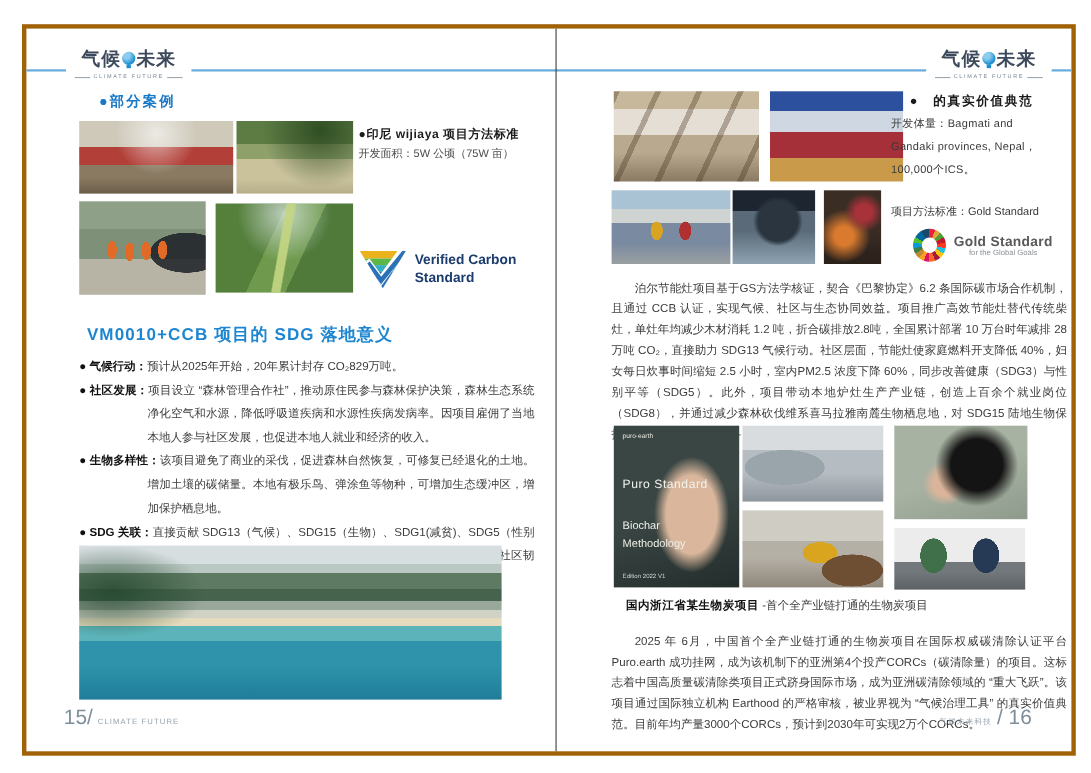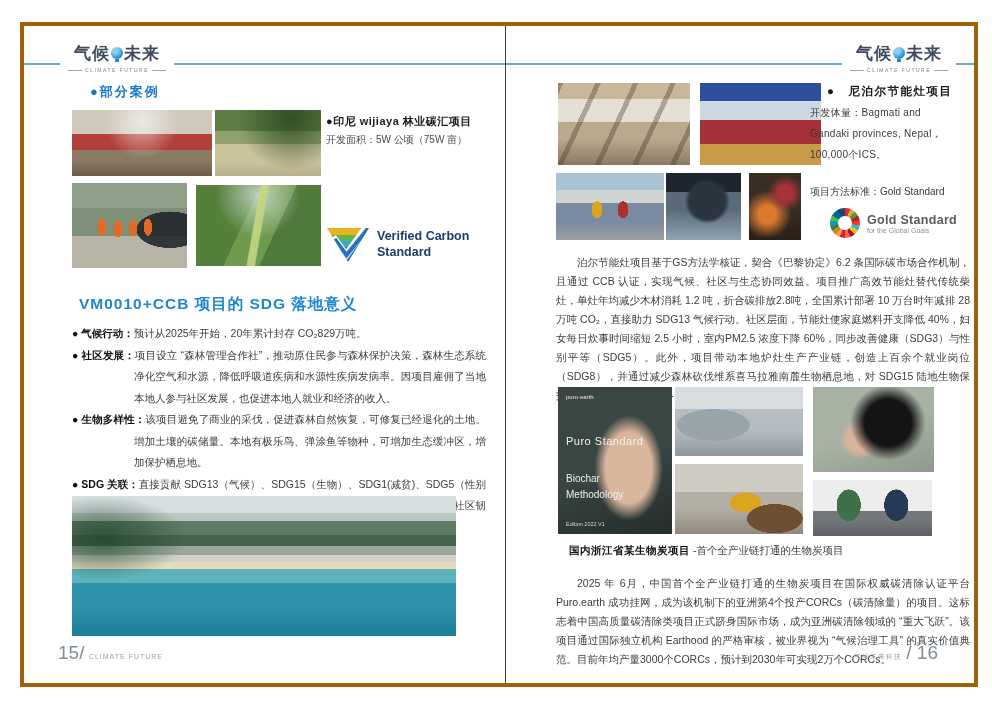--- a/index.html
+++ b/index.html
@@ -31,21 +31,21 @@
   .p2-title{font-size:11.5px;font-weight:bold;color:#1b1b1b;letter-spacing:1.5px;}
   .p2-line{font-size:10px;color:#3a3a3a;line-height:21px;letter-spacing:.3px;}
   .p2-std{font-size:10px;color:#3a3a3a;}
   
   .foot-num{font-size:19px;color:#7e8e9a;}
   .foot-small{font-size:7px;color:#95a2ac;letter-spacing:1px;}
   
   .vcs{display:flex;align-items:center;gap:8px;}
   .vcs-text{font-size:12.5px;font-weight:bold;color:#1d3c6e;line-height:1.25;}
   
-  .gs{display:flex;align-items:center;gap:7px;}
+  .gs{display:flex;align-items:center;gap:7px;text-align:center;}
   .gs-wheel{width:30px;height:30px;border-radius:50%;position:relative;flex:0 0 auto;
     background:conic-gradient(#e5243b 0 20deg,#dda63a 20deg 40deg,#4c9f38 40deg 60deg,#c5192d 60deg 80deg,
     #ff3a21 80deg 100deg,#26bde2 100deg 120deg,#fcc30b 120deg 140deg,#a21942 140deg 160deg,#fd6925 160deg 180deg,
     #dd1367 180deg 200deg,#fd9d24 200deg 220deg,#bf8b2e 220deg 240deg,#3f7e44 240deg 260deg,#0a97d9 260deg 280deg,
     #56c02b 280deg 300deg,#00689d 300deg 330deg,#19486a 330deg 360deg);}
   .gs-wheel::after{content:"";position:absolute;left:8px;top:8px;width:14px;height:14px;border-radius:50%;background:#fff;}
   .gs-name{font-size:12.5px;font-weight:bold;color:#58595b;letter-spacing:.3px;}
   .gs-tag{font-size:7px;color:#8a9096;}
   
   .ph{position:absolute;background:#ccc;}
@@ -123,21 +123,21 @@
         <span>未来</span>
       </div>
       <div class="logo-en">CLIMATE FUTURE</div>
     </div>
 
     <div class="abs sec-head" style="left:66px;top:57px;">●部分案例</div>
 
     <div class="ph ph-a" style="left:48px;top:84px;width:140px;height:66px;"></div>
     <div class="ph ph-b" style="left:191px;top:84px;width:106px;height:66px;"></div>
 
-    <div class="abs p1-title" style="left:302px;top:88px;">●印尼 wijiaya 林业碳汇项目</div>
+    <div class="abs p1-title" style="left:302px;top:88px;">●印尼 wijiaya 项目方法标准</div>
     <div class="abs p1-area" style="left:302px;top:107px;">开发面积：5W 公顷（75W 亩）</div>
 
     <div class="ph ph-c" style="left:48px;top:157px;width:115px;height:85px;"></div>
     <div class="ph ph-d" style="left:172px;top:159px;width:125px;height:81px;"></div>
 
     <div class="abs vcs" style="left:303px;top:202px;">
       <svg width="42" height="34" viewBox="0 0 42 34">
         <defs>
             <clipPath id="vt">
               <polygon points="0,0 42,0 21,34"></polygon>
@@ -184,21 +184,21 @@
       </div>
       <div class="logo-en">CLIMATE FUTURE</div>
     </div>
 
     <div class="ph ph-e" style="left:534px;top:57px;width:132px;height:82px;"></div>
     <div class="ph ph-f" style="left:676px;top:57px;width:121px;height:82px;"></div>
     <div class="ph ph-g" style="left:532px;top:147px;width:108px;height:67px;"></div>
     <div class="ph ph-h" style="left:642px;top:147px;width:75px;height:67px;"></div>
     <div class="ph ph-i" style="left:725px;top:147px;width:52px;height:67px;"></div>
 
-    <div class="abs p2-title" style="left:803px;top:58px;">●　尼泊尔节能灶项目</div>
+    <div class="abs p2-title" style="left:803px;top:58px;">●　的真实价值典范</div>
     <div class="abs" style="left:786px;top:76px;width:160px;">
       <div class="p2-line">开发体量：Bagmati and</div>
       <div class="p2-line">Gandaki provinces, Nepal，</div>
       <div class="p2-line">100,000个ICS。</div>
     </div>
     <div class="abs p2-std" style="left:786px;top:159px;">项目方法标准：Gold Standard</div>
 
     <div class="abs gs" style="left:806px;top:182px;">
       <div class="gs-wheel"></div>
       <div>

